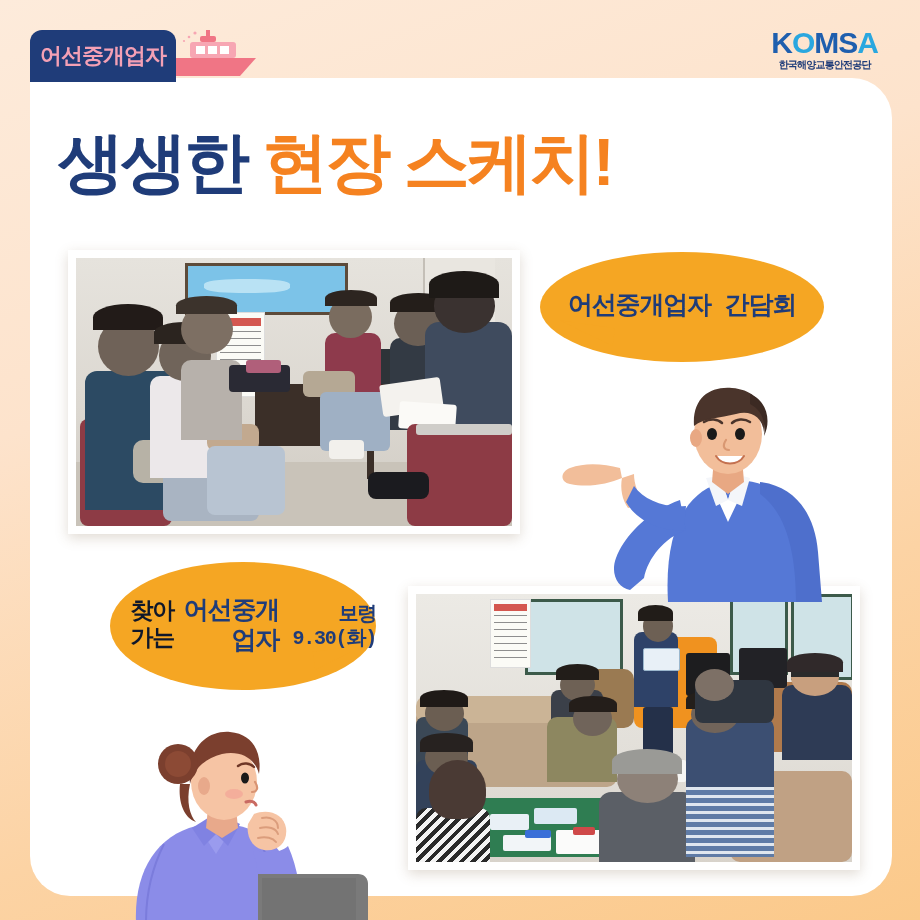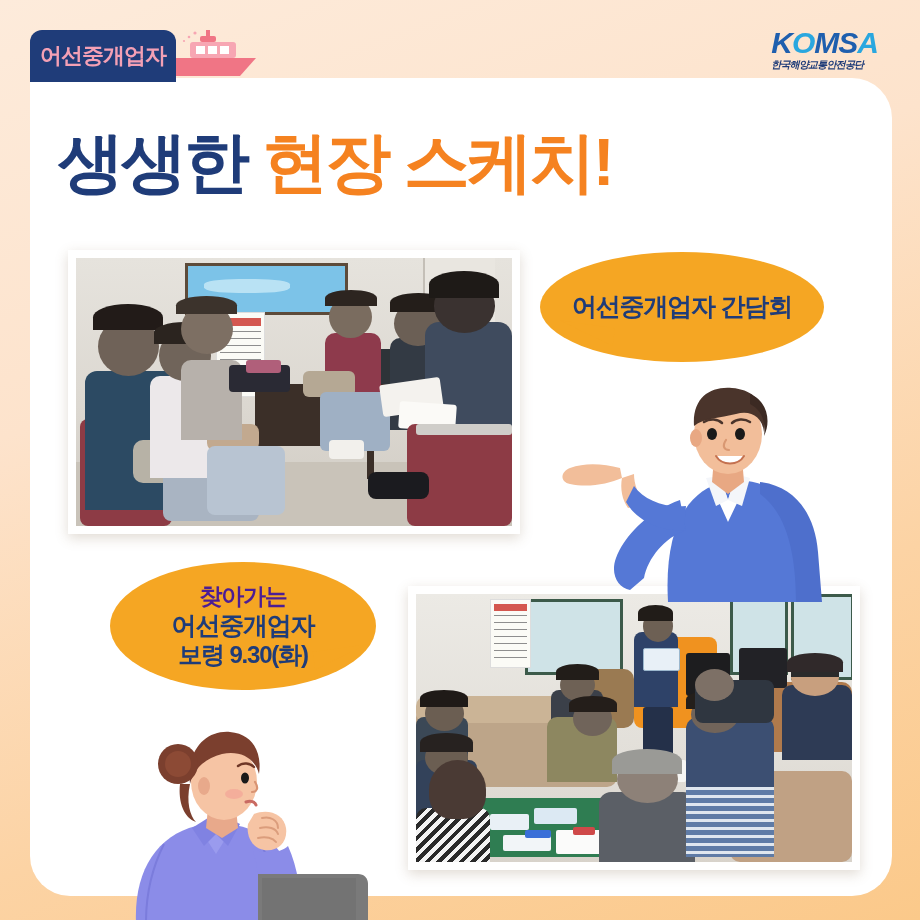--- a/index.html
+++ b/index.html
@@ -35,21 +35,21 @@
   .header-tab-label{
     color:#F4A0B5;font-size:22px;font-weight:bold;letter-spacing:-1px;
     white-space:nowrap;
   }
   .boat-icon{
     position:absolute;left:168px;top:28px;width:96px;height:52px;z-index:5;
   }
 
   
   .komsa-logo{
-    position:absolute;right:42px;top:28px;z-index:7;font-style:italic;
+    position:absolute;right:42px;top:28px;text-align:center;z-index:7;
   }
   .komsa-word{
     font-size:30px;font-weight:bold;letter-spacing:-1px;line-height:1;
     color:#1F5FAE;
   }
   .komsa-word .k-blue{color:#1F5FAE;}
   .komsa-word .k-cyan{color:#2AA7DF;}
   .komsa-sub{
     font-size:10px;font-weight:bold;color:#1F3C79;letter-spacing:-0.8px;
     margin-top:2px;line-height:1;
@@ -117,30 +117,30 @@
   #bubble-2{
     left:110px;top:562px;width:266px;height:128px;border-radius:50%/50%;
   }
   #bubble-2 .tail{
     position:absolute;right:6px;top:86px;width:0;height:0;
     border-right:54px solid transparent;border-top:18px solid #F5A623;border-bottom:34px solid transparent;
     transform:rotate(-8deg);
   }
   .bubble-inner{
     position:relative;width:100%;height:100%;
-    display:flex;flex-direction:column;align-items:center;justify-content:center;
-    text-align:right;line-height:1.18;
+    display:flex;flex-direction:row;align-items:center;justify-content:center;
+    text-align:right;line-height:1.18;font-family:Liberation Mono, monospace;
   }
   .bl-navy{color:#1F3C79;font-weight:bold;letter-spacing:-1.2px;}
-  .bl-white{color:#4c1d95;font-weight:bold;letter-spacing:-1.2px;}
+  .bl-white{color:#0f172a;font-weight:bold;letter-spacing:-1.2px;}
   .b1-l1{font-size:25px;}
   .b1-l2{font-size:25px;margin-top:2px;}
   .b2-l1{font-size:23px;}
   .b2-l2{font-size:25px;margin-top:1px;}
-  .b2-l3{font-size:24px;margin-top:1px;}
+  .b2-l3{font-size:20px;margin-top:1px;}
 
   
   .char{position:absolute;z-index:7;}
   #char-man{left:560px;top:382px;width:330px;height:220px;}
   #char-woman{left:112px;top:722px;width:290px;height:200px;}
 
   
   .sh{position:absolute;}
 </style>
 </head>

